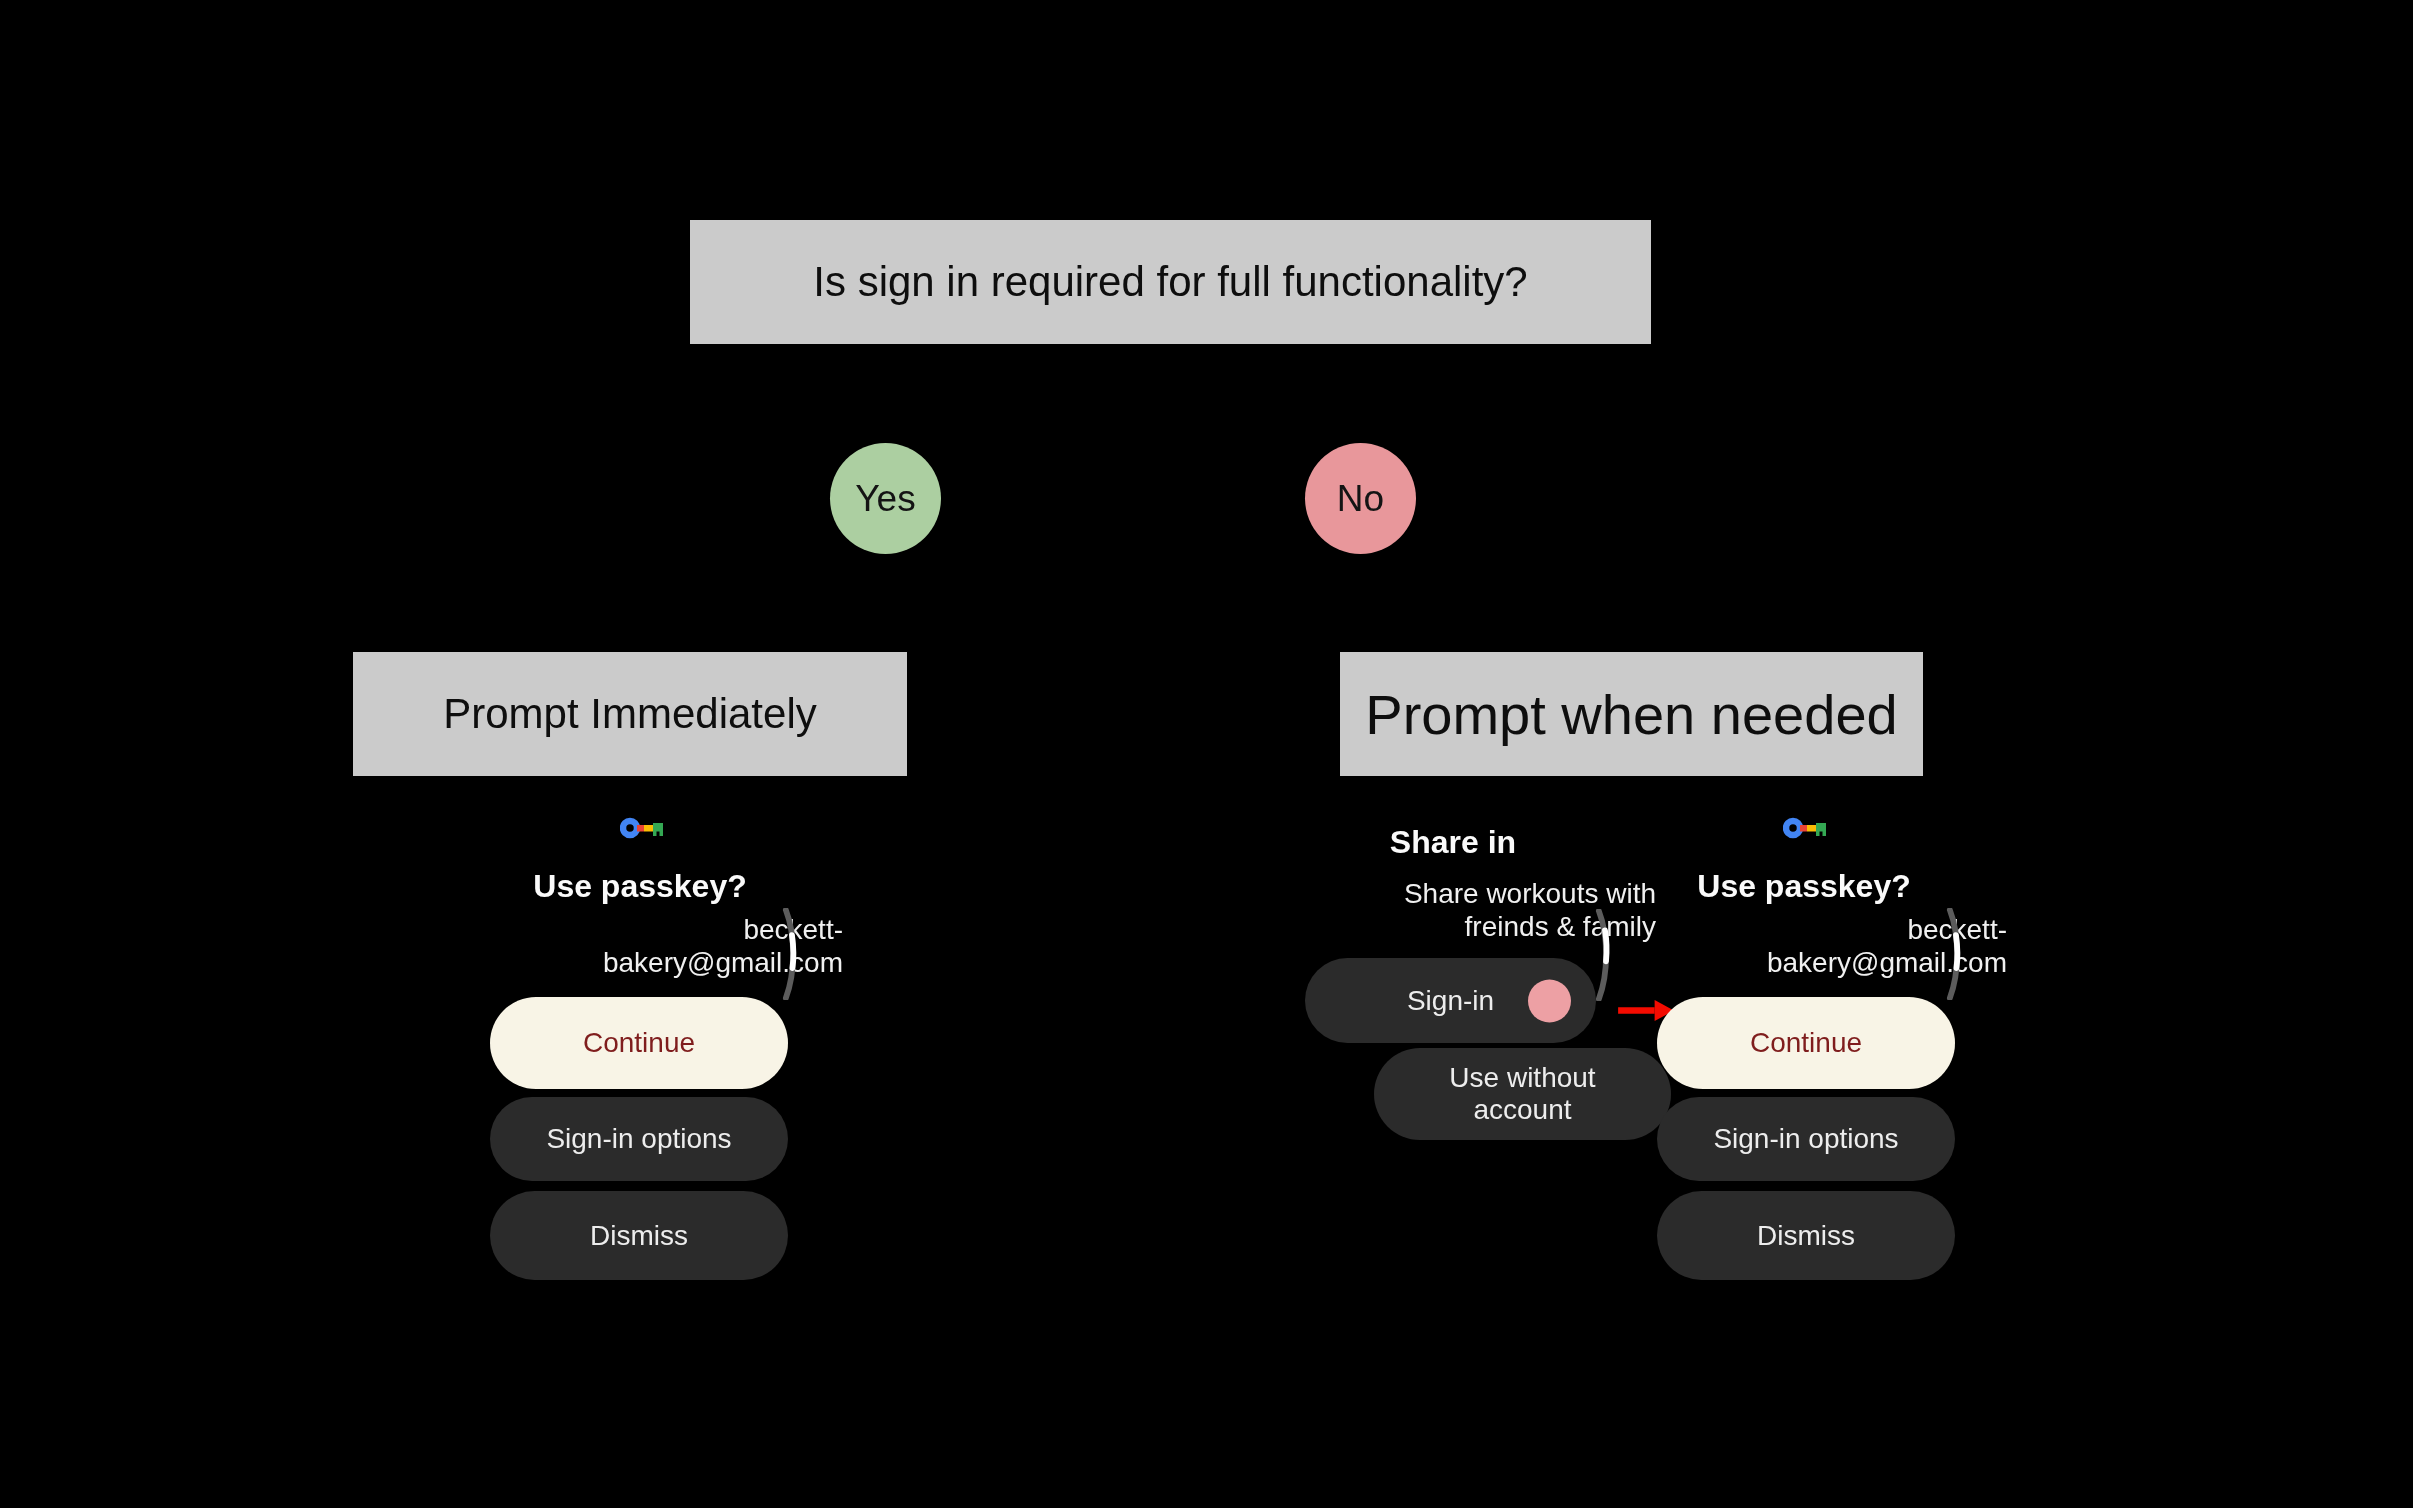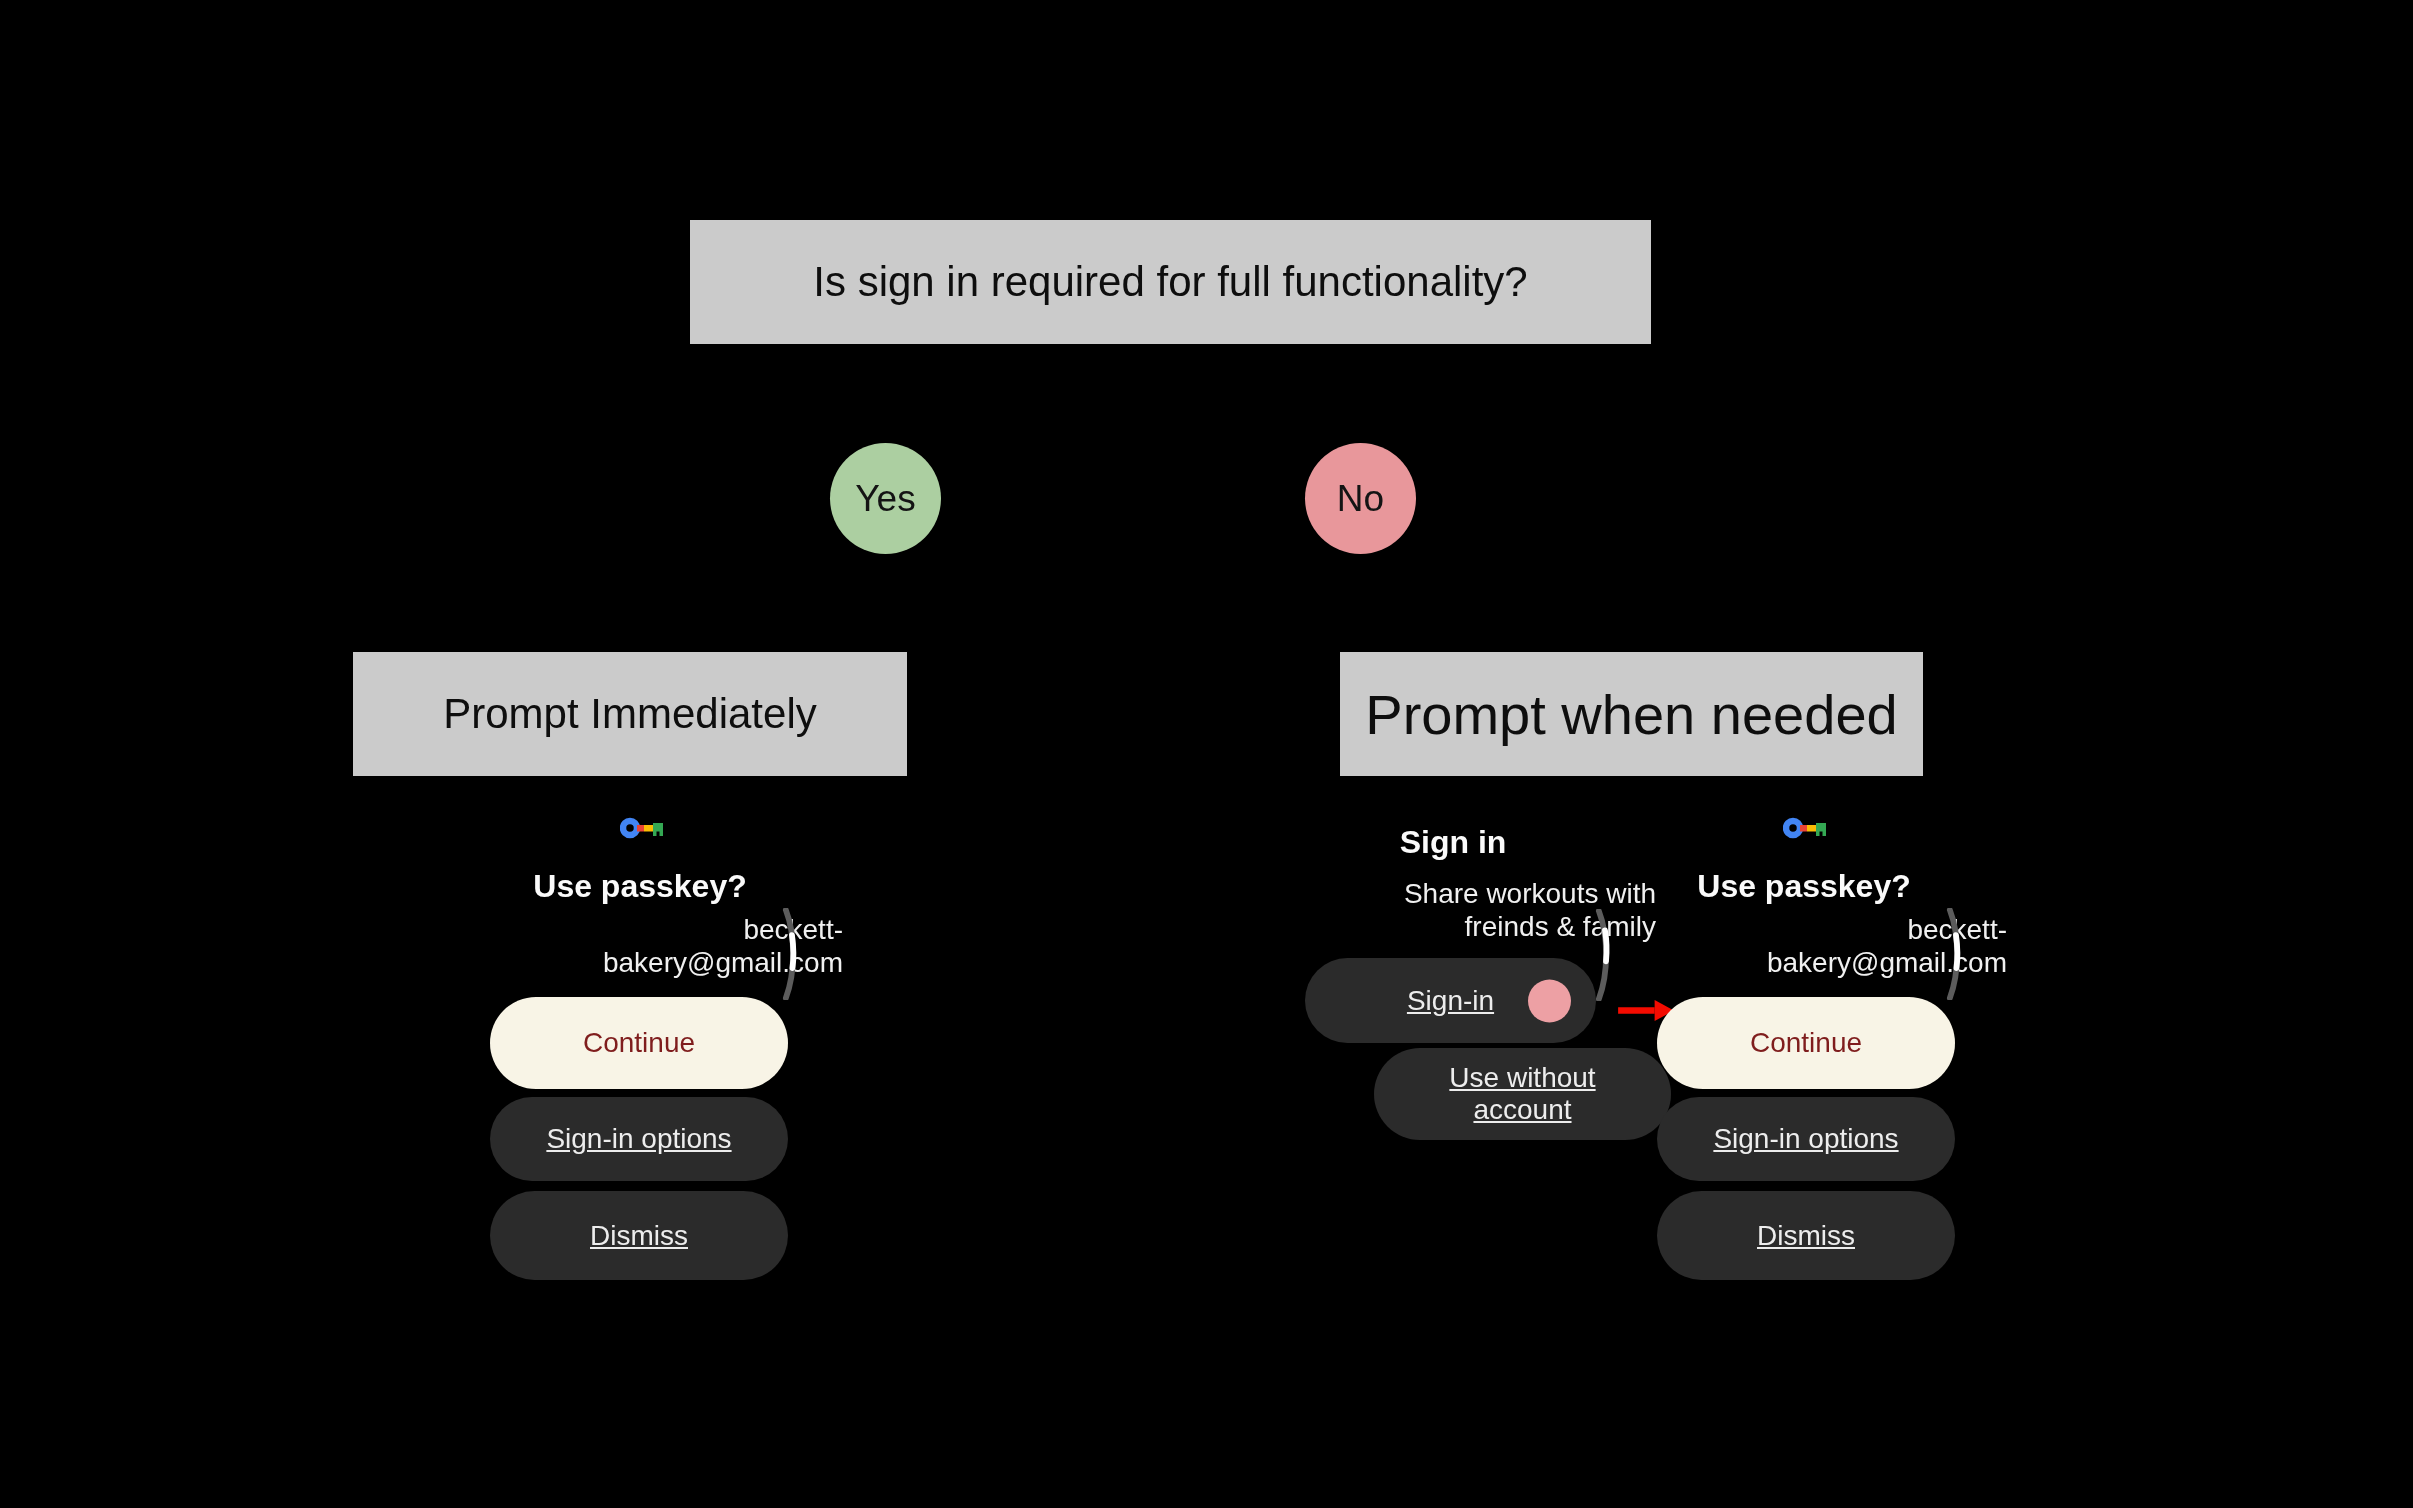--- a/index.html
+++ b/index.html
@@ -49,21 +49,21 @@
   
   .pill {
     position:absolute;
     border-radius:58px;
     display:flex; flex-direction:column;
     align-items:center; justify-content:center;
     font-size:28px; font-weight:500; line-height:32px;
     text-align:center;
   }
   .pill.cream { background:var(--cream-button,#f8f4e6); color:#7f1d1d; }
-  .pill.dark  { background:var(--dark-button,#2b2b2b);  color:#ededed;text-decoration:underline; }
+  .pill.dark  { background:var(--dark-button,#2b2b2b);  color:#ededed; }
 
   .pink-dot {
     position:absolute;
     right:25px; top:50%; transform:translateY(-50%);
     width:43px; height:43px; border-radius:50%;
     background:var(--pink-dot,#eda0a4);
   }
 
   svg { display:block; }
 </style>
@@ -105,21 +105,21 @@
 
   <div class="pill cream" style="left:490px; top:997px; width:298px; height:92px;">Continue</div>
 
   <div class="pill dark" style="left:490px; top:1097px; width:298px; height:84px;">Sign-in options</div>
 
   <div class="pill dark" style="left:490px; top:1191px; width:298px; height:89px;">Dismiss</div>
 </div>
 
 <div>
 
-  <div class="wtitle" style="left:1279px; top:824px;">Sign in</div>
+  <div class="wtitle" style="left:1279px; top:824px;">Share in</div>
 
   <div class="wsub" style="left:1250px; top:877px;">
     <span>Share workouts with</span><br>
     <span>freinds &amp; family</span>
   </div>
 
   <span class="abs" style="left:1595px; top:909px;">
     <svg width="17.4" height="92" viewBox="0 0 18 95">
       <path d="M4 2 C14 28, 14 66, 4 93" fill="none" stroke="var(--scroll-track,#5c5c5c)" stroke-width="6" stroke-linecap="round"></path>
       <path d="M10.3 22 C12.2 33, 12.4 44, 11.4 54" fill="none" stroke="var(--scroll-thumb,#fff)" stroke-width="6" stroke-linecap="round"></path>

